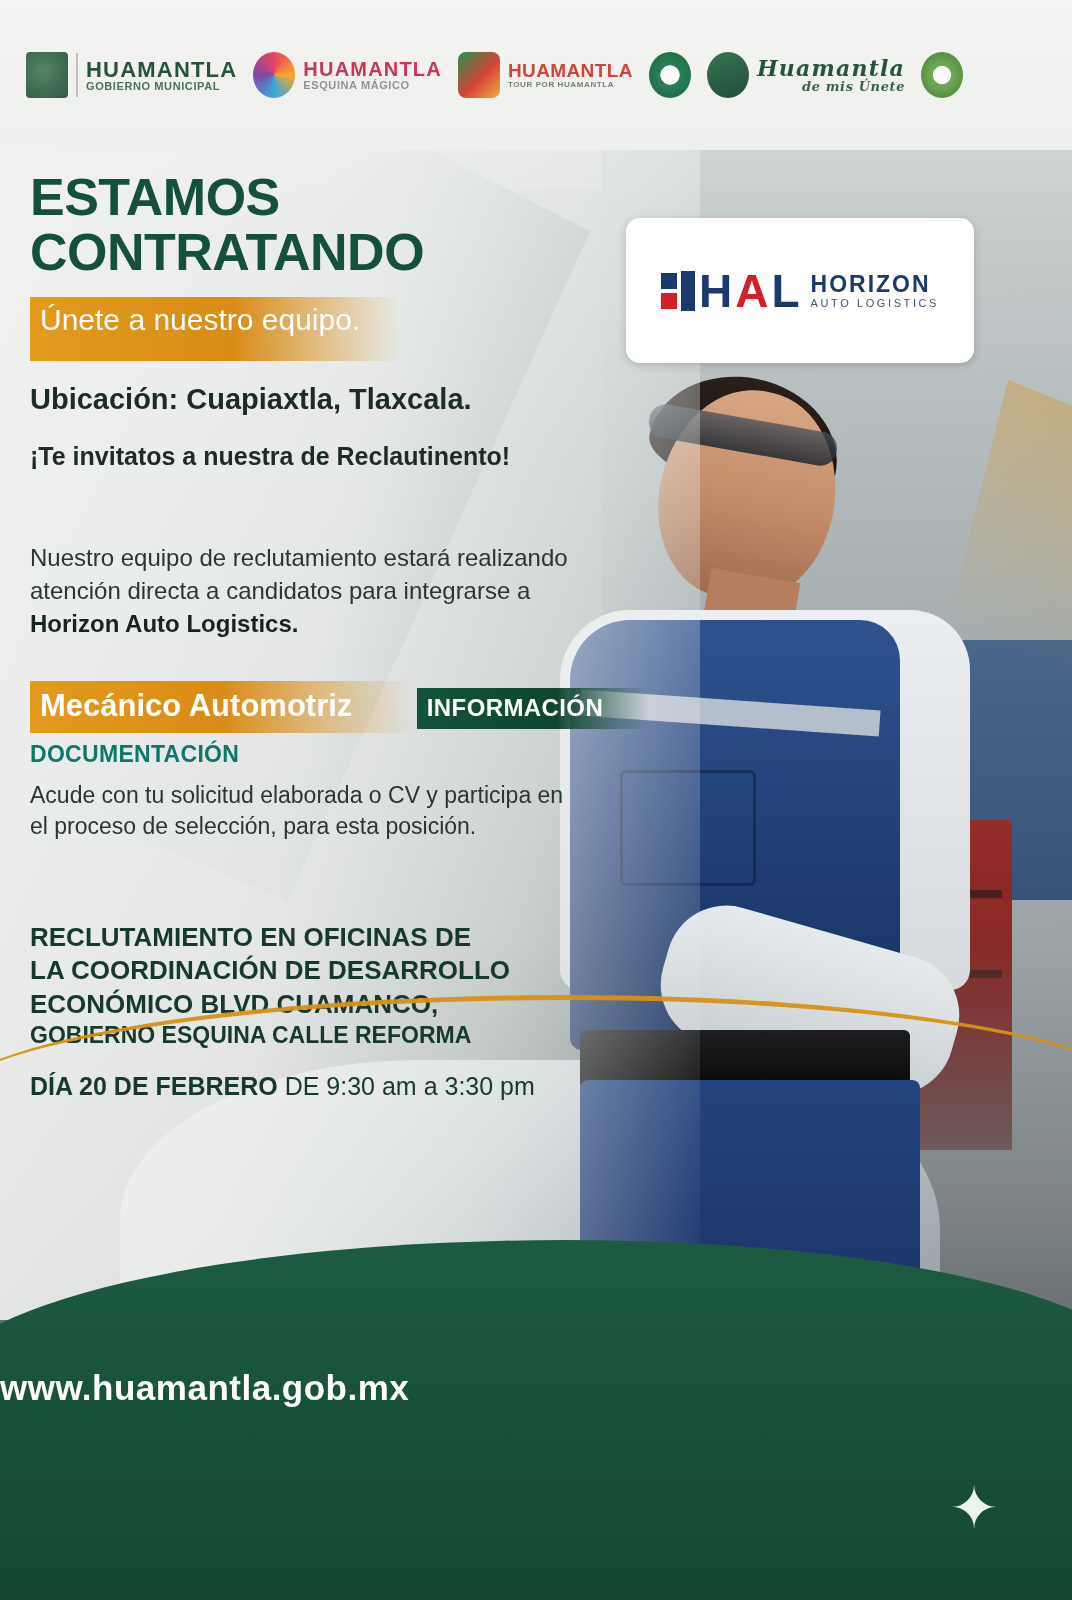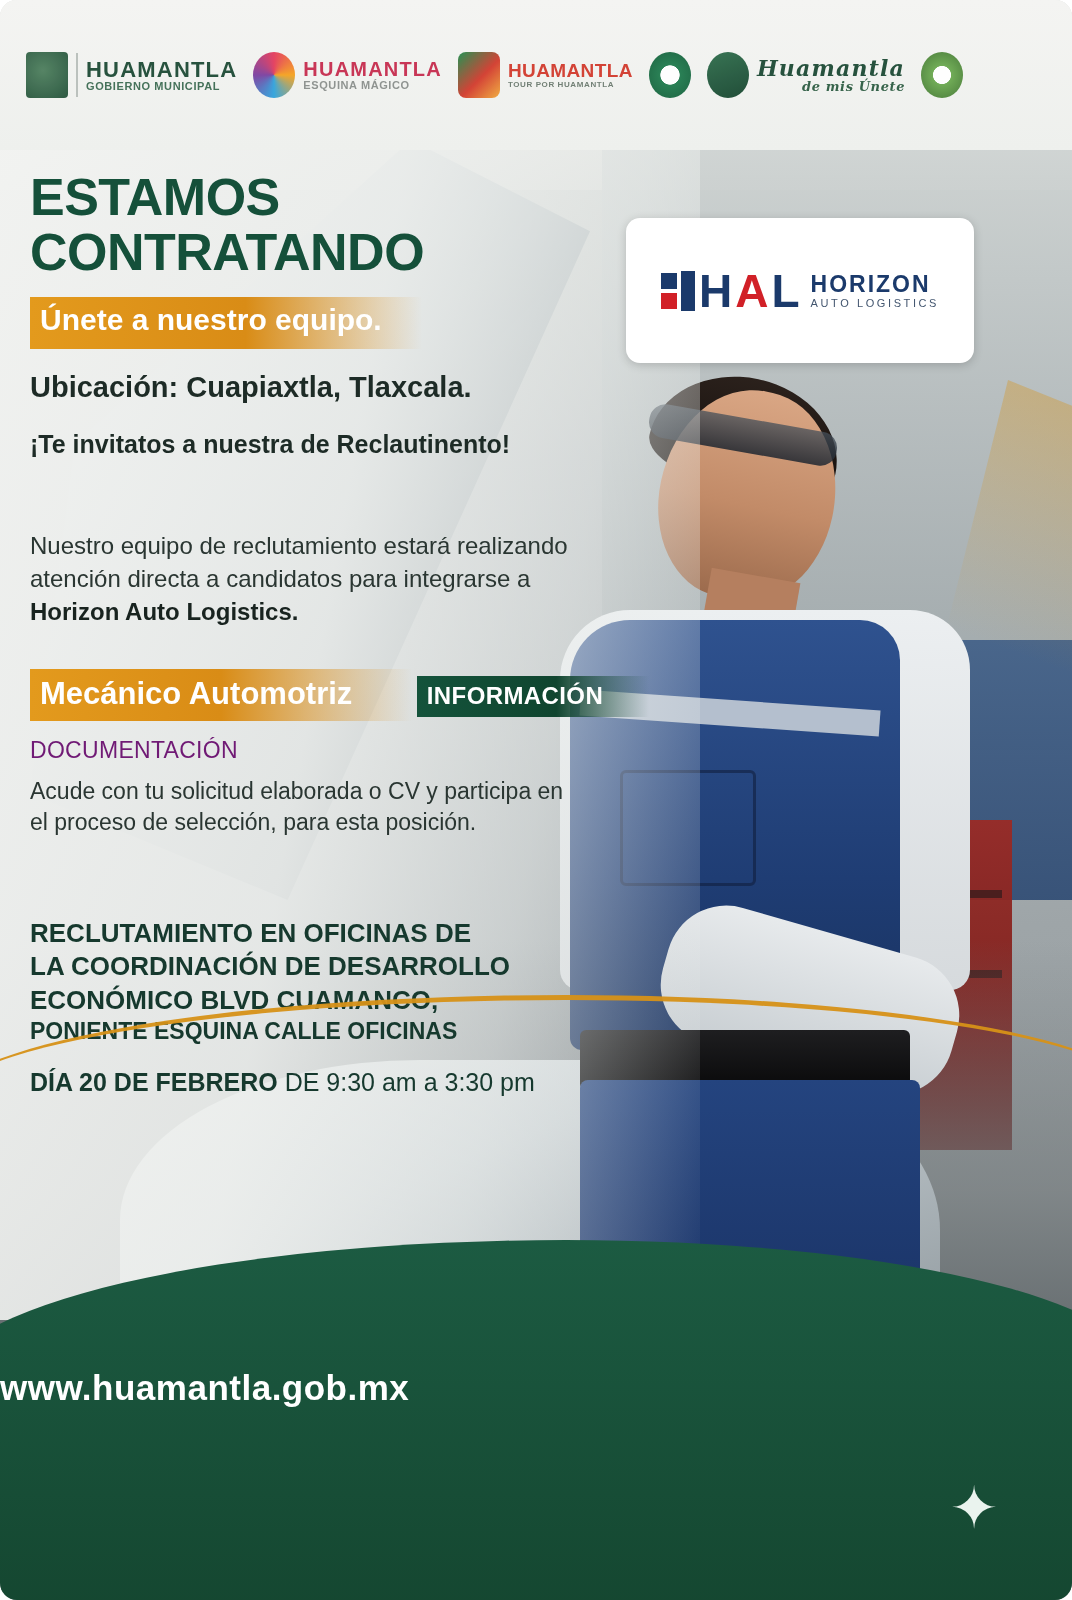--- a/index.html
+++ b/index.html
@@ -9,21 +9,20 @@
   }
   body {
     font-family: "Liberation Sans", sans-serif;
   }
   .poster {
     position: relative;
     width: 1072px;
     height: 1600px;
     overflow: hidden;
     background: #e8e9e6;
-    border-radius: 17px;
   }
 
   
   .photo-bg {
     position: absolute;
     inset: 0;
     background:
       linear-gradient(175deg, #dfe2e0 0%, #c9cdcb 18%, #b9bec0 30%, #aeb4b6 44%, #9ea5a8 60%, #8d9497 100%);
   }
   .ceiling {
@@ -256,23 +255,23 @@
 
   
   .content { position: absolute; left: 30px; top: 170px; width: 660px; }
   .title {
     font-size: 52px; font-weight: bold; color: #15503a;
     line-height: 1.05; letter-spacing: -.5px;
   }
   .band {
     display: inline-block;
     margin-top: 18px;
-    padding: 6px 40px 12px 10px;
+    padding: 6px 40px 24px 10px;
     color: #ffffff;
-    font-weight: bold;
+    font-weight: normal;
     font-size: 30px;
     background: linear-gradient(90deg, #e39a1d 0%, #d98c16 55%, rgba(217,140,22,0) 100%);
   }
   .line-strong {
     margin-top: 22px;
     font-size: 29px; font-weight: bold; color: #1d2b26;
   }
   .line-invite {
     margin-top: 26px;
     font-size: 25px; font-weight: bold; color: #1d2b26;
@@ -296,22 +295,22 @@
     display: inline-block;
     margin-top: 34px;
     padding: 6px 46px 7px 10px;
     color: #ffffff;
     font-weight: bold;
     font-size: 24px;
     letter-spacing: .4px;
     background: linear-gradient(90deg, #14533b 0%, #10452f 60%, rgba(16,69,47,0) 100%);
   }
   .sub-doc {
-    margin-top: 16px;
-    font-size: 23px; font-weight: normal; color: #701a75; letter-spacing: .3px;
+    margin-top: 8px;
+    font-size: 23px; font-weight: bold; color: #0f766e; letter-spacing: .3px;
   }
   .para2 {
     margin-top: 12px;
     font-size: 23px; line-height: 1.38; color: #2a3632;
     max-width: 540px;
   }
   .addr {
     margin-top: 78px;
     font-size: 26px; font-weight: bold; color: #16392e;
     line-height: 1.28;
@@ -481,21 +480,21 @@
     <div class="band-info">INFORMACIÓN</div>
 
     <div class="sub-doc">DOCUMENTACIÓN</div>
 
     <div class="para2">Acude con tu solicitud elaborada o CV y participa en el proceso de selección, para esta posición.</div>
 
     <div class="addr">
       <div>RECLUTAMIENTO EN OFICINAS DE</div>
       <div>LA COORDINACIÓN DE DESARROLLO</div>
       <div>ECONÓMICO BLVD CUAMANCO,</div>
-      <div class="small">PONIENTE ESQUINA CALLE OFICINAS</div>
+      <div class="small">GOBIERNO ESQUINA CALLE REFORMA</div>
     </div>
 
     <div class="date-line">
       <b>DÍA 20 DE FEBRERO</b><span> DE 9:30 am a 3:30 pm</span>
     </div>
   </div>
 
   <div class="green-swoosh"></div>
   <div class="gold-line"></div>
   <div class="url">www.huamantla.gob.mx</div>

